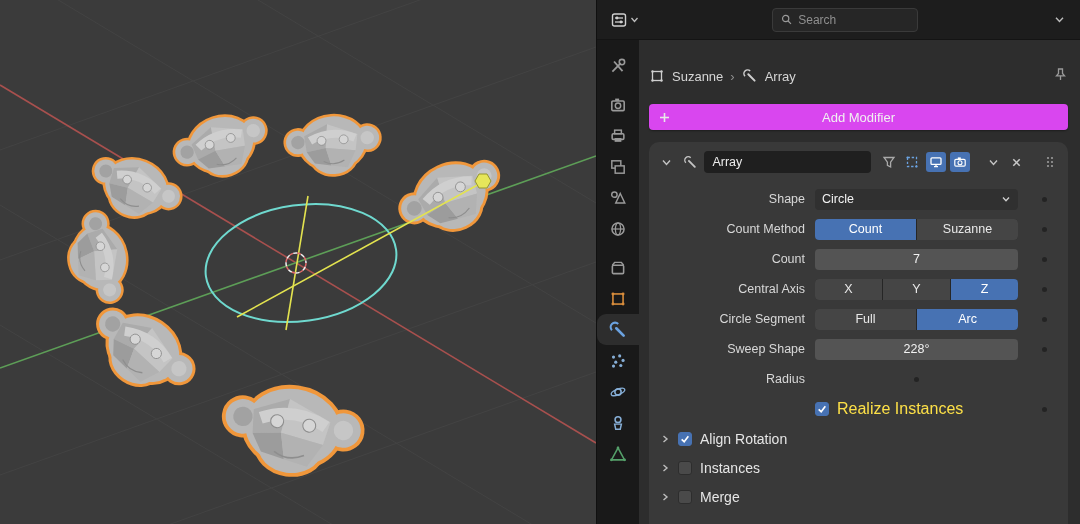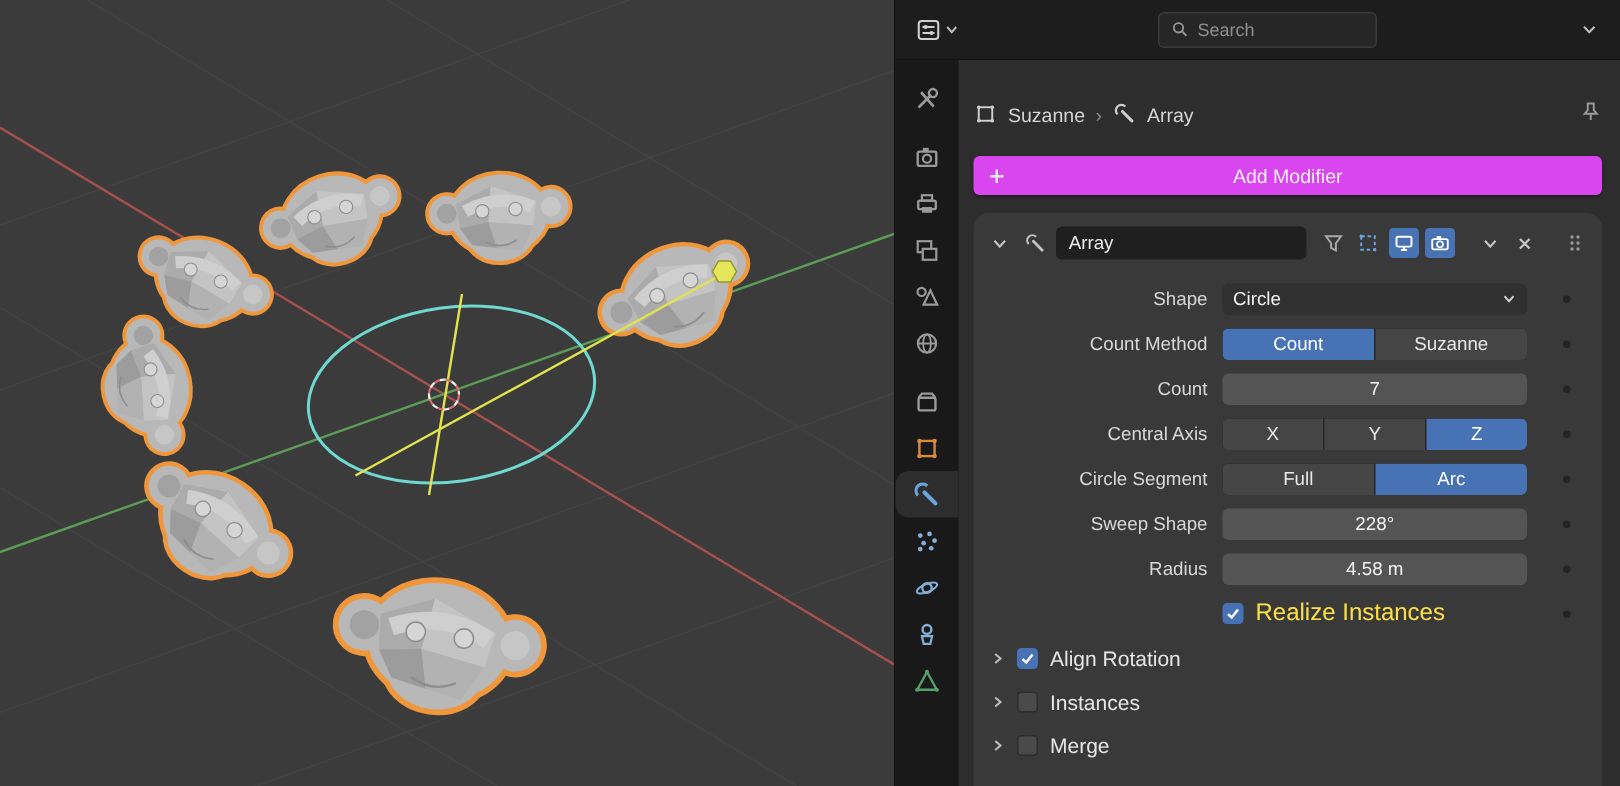--- a/index.html
+++ b/index.html
@@ -411,23 +411,20 @@
             <div class="row">
               <span class="rlabel">Sweep Shape</span>
               <div class="field">
                 <span>228°</span>
               </div>
               <span class="dot"></span>
             </div>
 
             <div class="row">
               <span class="rlabel">Radius</span>
-              <div class="field">
-                <span>4.58 m</span>
-              </div>
               <span class="dot"></span>
             </div>
 
             <div class="row">
               <span class="rlabel"></span>
               <div class="chk-inline">
                 <div class="checkbox checked">
                   <svg width="10" height="10" viewBox="0 0 12 12">
                     <polyline points="2,6.5 5,9.2 10,2.8" fill="none" stroke="#ffffff" stroke-width="2"></polyline>
                   </svg>

